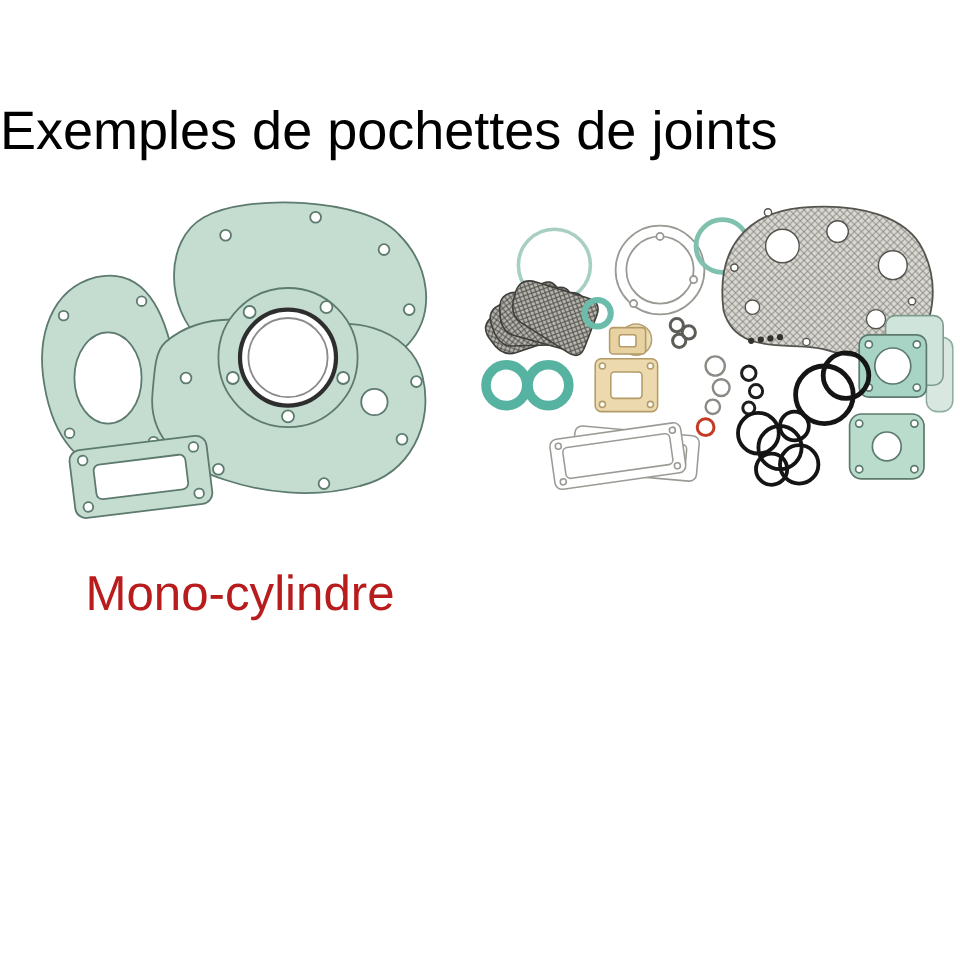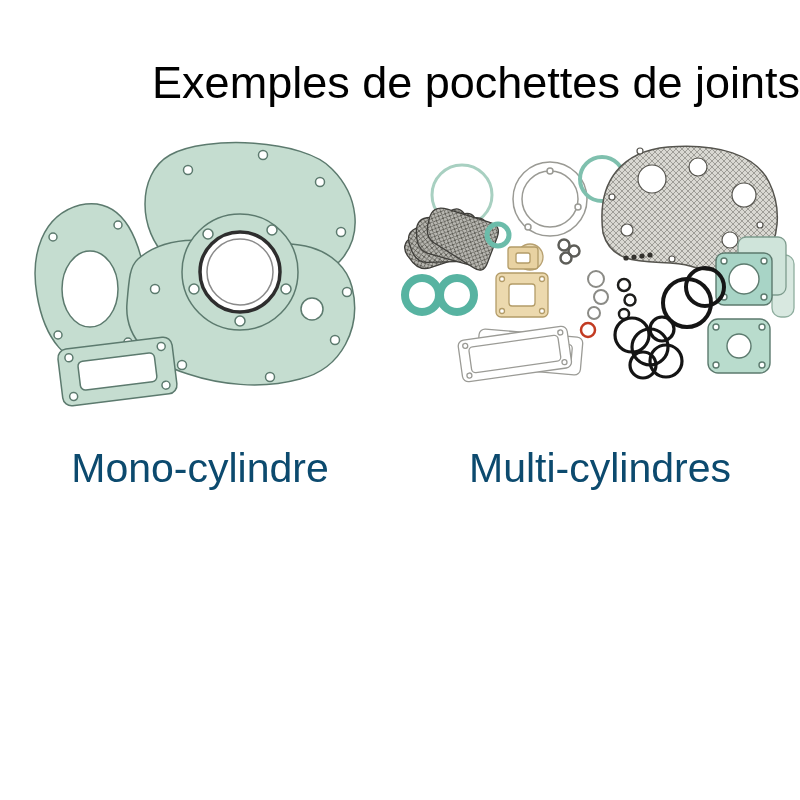--- a/index.html
+++ b/index.html
@@ -2,32 +2,32 @@
 <html><head>
 <meta charset="utf-8">
 <style>
   html,body{margin:0;padding:0;}
   body{
     width:800px;height:800px;background:#ffffff;color:#000000;
     font-family:"Liberation Sans", sans-serif;overflow:hidden;
   }
   .page{
     width:800px;height:800px;box-sizing:border-box;
-    display:flex;flex-direction:column;align-items:flex-end;
-    padding-top:56px;
+    display:flex;flex-direction:column;align-items:flex-start;
+    padding-top:82px;
   }
   .title{
     margin:0;text-align:center;
     font-size:45px;font-weight:400;line-height:1.22;color:#000;
   }
   .title-line{display:block;}
   .figures{display:flex;width:100%;margin-top:26px;}
   .figure{flex:1;margin:0;display:flex;flex-direction:column;align-items:center;}
   .art-box{height:292px;display:flex;align-items:flex-start;justify-content:center;}
-  .caption{font-size:41px;font-weight:400;margin-top:16px;color:#0c4a6e;}
+  .caption{font-size:41px;font-weight:400;margin-top:16px;color:#b91c1c;}
 </style>
 </head>
 <body>
 
 <div class="page">
 
   <h1 class="title">
     <span class="title-line">Exemples de pochettes de joints</span>
   </h1>
 
@@ -217,17 +217,16 @@
           <g stroke="#5c7a6e" stroke-width="1.4">
             <rect x="308" y="182" width="62" height="54" rx="10" fill="#b9dccd"></rect>
             <circle cx="339" cy="209" r="12" fill="#ffffff"></circle>
             <circle cx="316" cy="190" r="3" fill="#ffffff"></circle>
             <circle cx="362" cy="190" r="3" fill="#ffffff"></circle>
             <circle cx="316" cy="228" r="3" fill="#ffffff"></circle>
             <circle cx="362" cy="228" r="3" fill="#ffffff"></circle>
           </g>
         </svg>
       </div>
-      <figcaption class="caption">Multi-cylindres</figcaption>
     </figure>
 
   </div>
 </div>
 
 </body></html>

